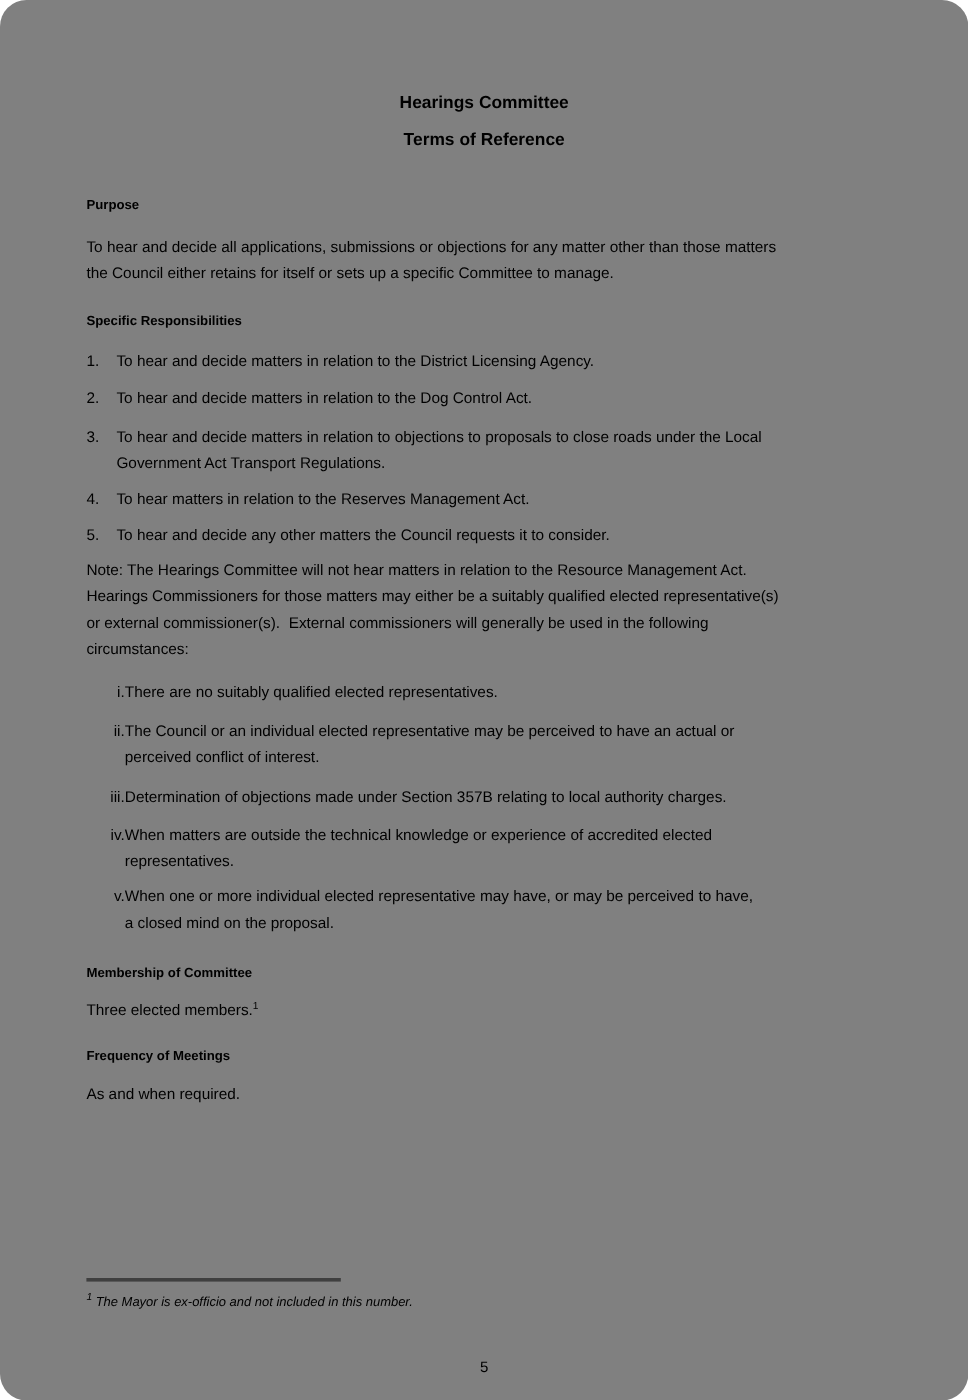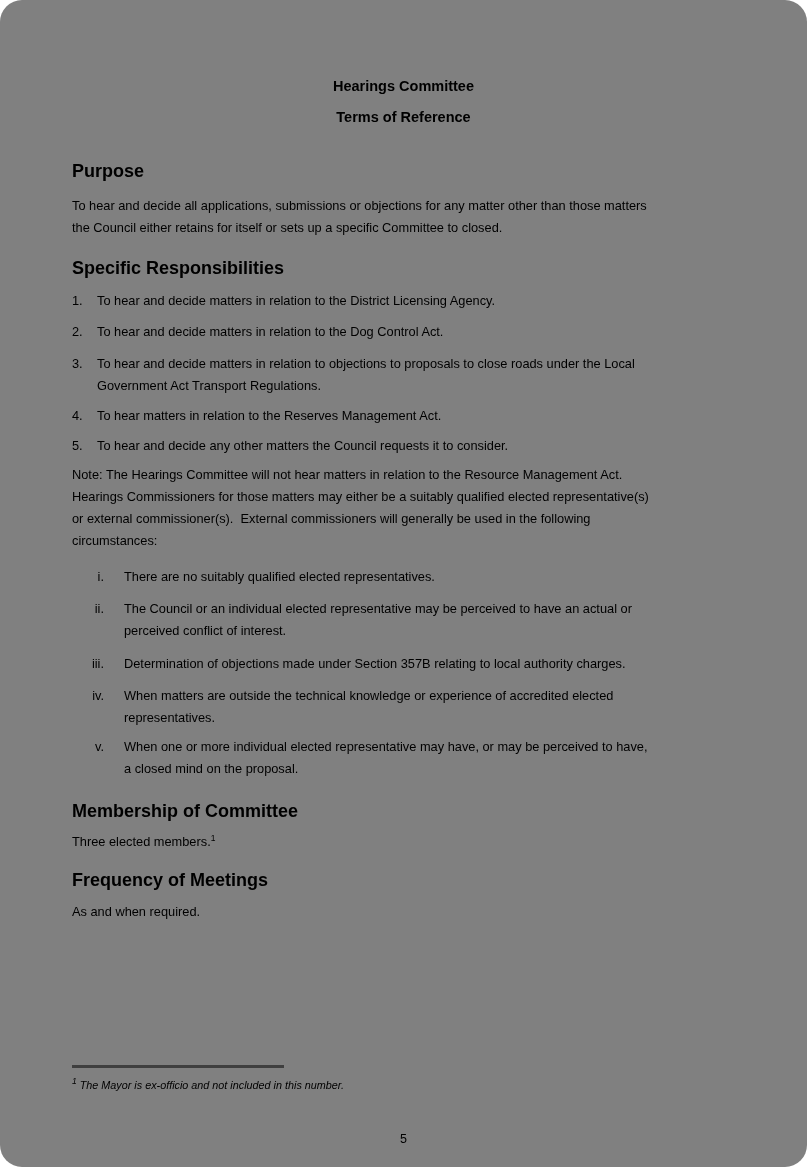--- a/index.html
+++ b/index.html
@@ -7,43 +7,43 @@
   .page {
     position:absolute; inset:0;
     background:#808080;
     color:#000;
     font-family:"Liberation Sans", sans-serif;
     border-radius:22px;
   }
   .abs { position:absolute; left:72px; }
   .centered { position:absolute; left:0; right:0; text-align:center; }
   .doc-title { font-weight:bold; font-size:14.5px; line-height:22px; }
-  .heading { font-weight:bold; font-size:18px; line-height:22px; white-space:nowrap; }
+  .heading { font-weight:bold; font-size:11px; line-height:22px; white-space:nowrap; }
   .line { font-size:12.8px; line-height:22px; white-space:nowrap; }
   .list-row { display:flex; align-items:flex-start; }
   .num-marker { width:25px; flex:0 0 25px; font-size:12.8px; line-height:22px; }
   .roman-marker { width:32px; flex:0 0 32px; text-align:right; font-size:12.8px; line-height:22px; }
-  .roman-text { margin-left:20px; }
+  .roman-text { }
   .fn-rule { position:absolute; left:72px; top:1065px; width:212px; height:3px; background:#3f3f3f; }
   .fn-text { font-size:10.8px; line-height:15px; white-space:nowrap;font-style:italic; }
   .fn-text sup, .body-sup { font-size:8.5px; vertical-align:super; line-height:0; }
   .page-number { font-size:12.5px; line-height:18px; }
 </style>
 </head>
 <body>
 
 <div class="page">
 
   <div class="centered doc-title" style="top:75px">Hearings Committee</div>
   <div class="centered doc-title" style="top:106px">Terms of Reference</div>
 
   <div class="abs heading" style="top:160px">Purpose</div>
   <div class="abs" style="top:195px">
     <div class="line">To hear and decide all applications, submissions or objections for any matter other than those matters</div>
-    <div class="line">the Council either retains for itself or sets up a specific Committee to closed.</div>
+    <div class="line">the Council either retains for itself or sets up a specific Committee to manage.</div>
   </div>
 
   <div class="abs heading" style="top:257px">Specific Responsibilities</div>
 
   <div class="abs list-row" style="top:290px">
     <span class="num-marker">1.</span>
     <div>
       <div class="line">To hear and decide matters in relation to the District Licensing Agency.</div>
     </div>
   </div>

